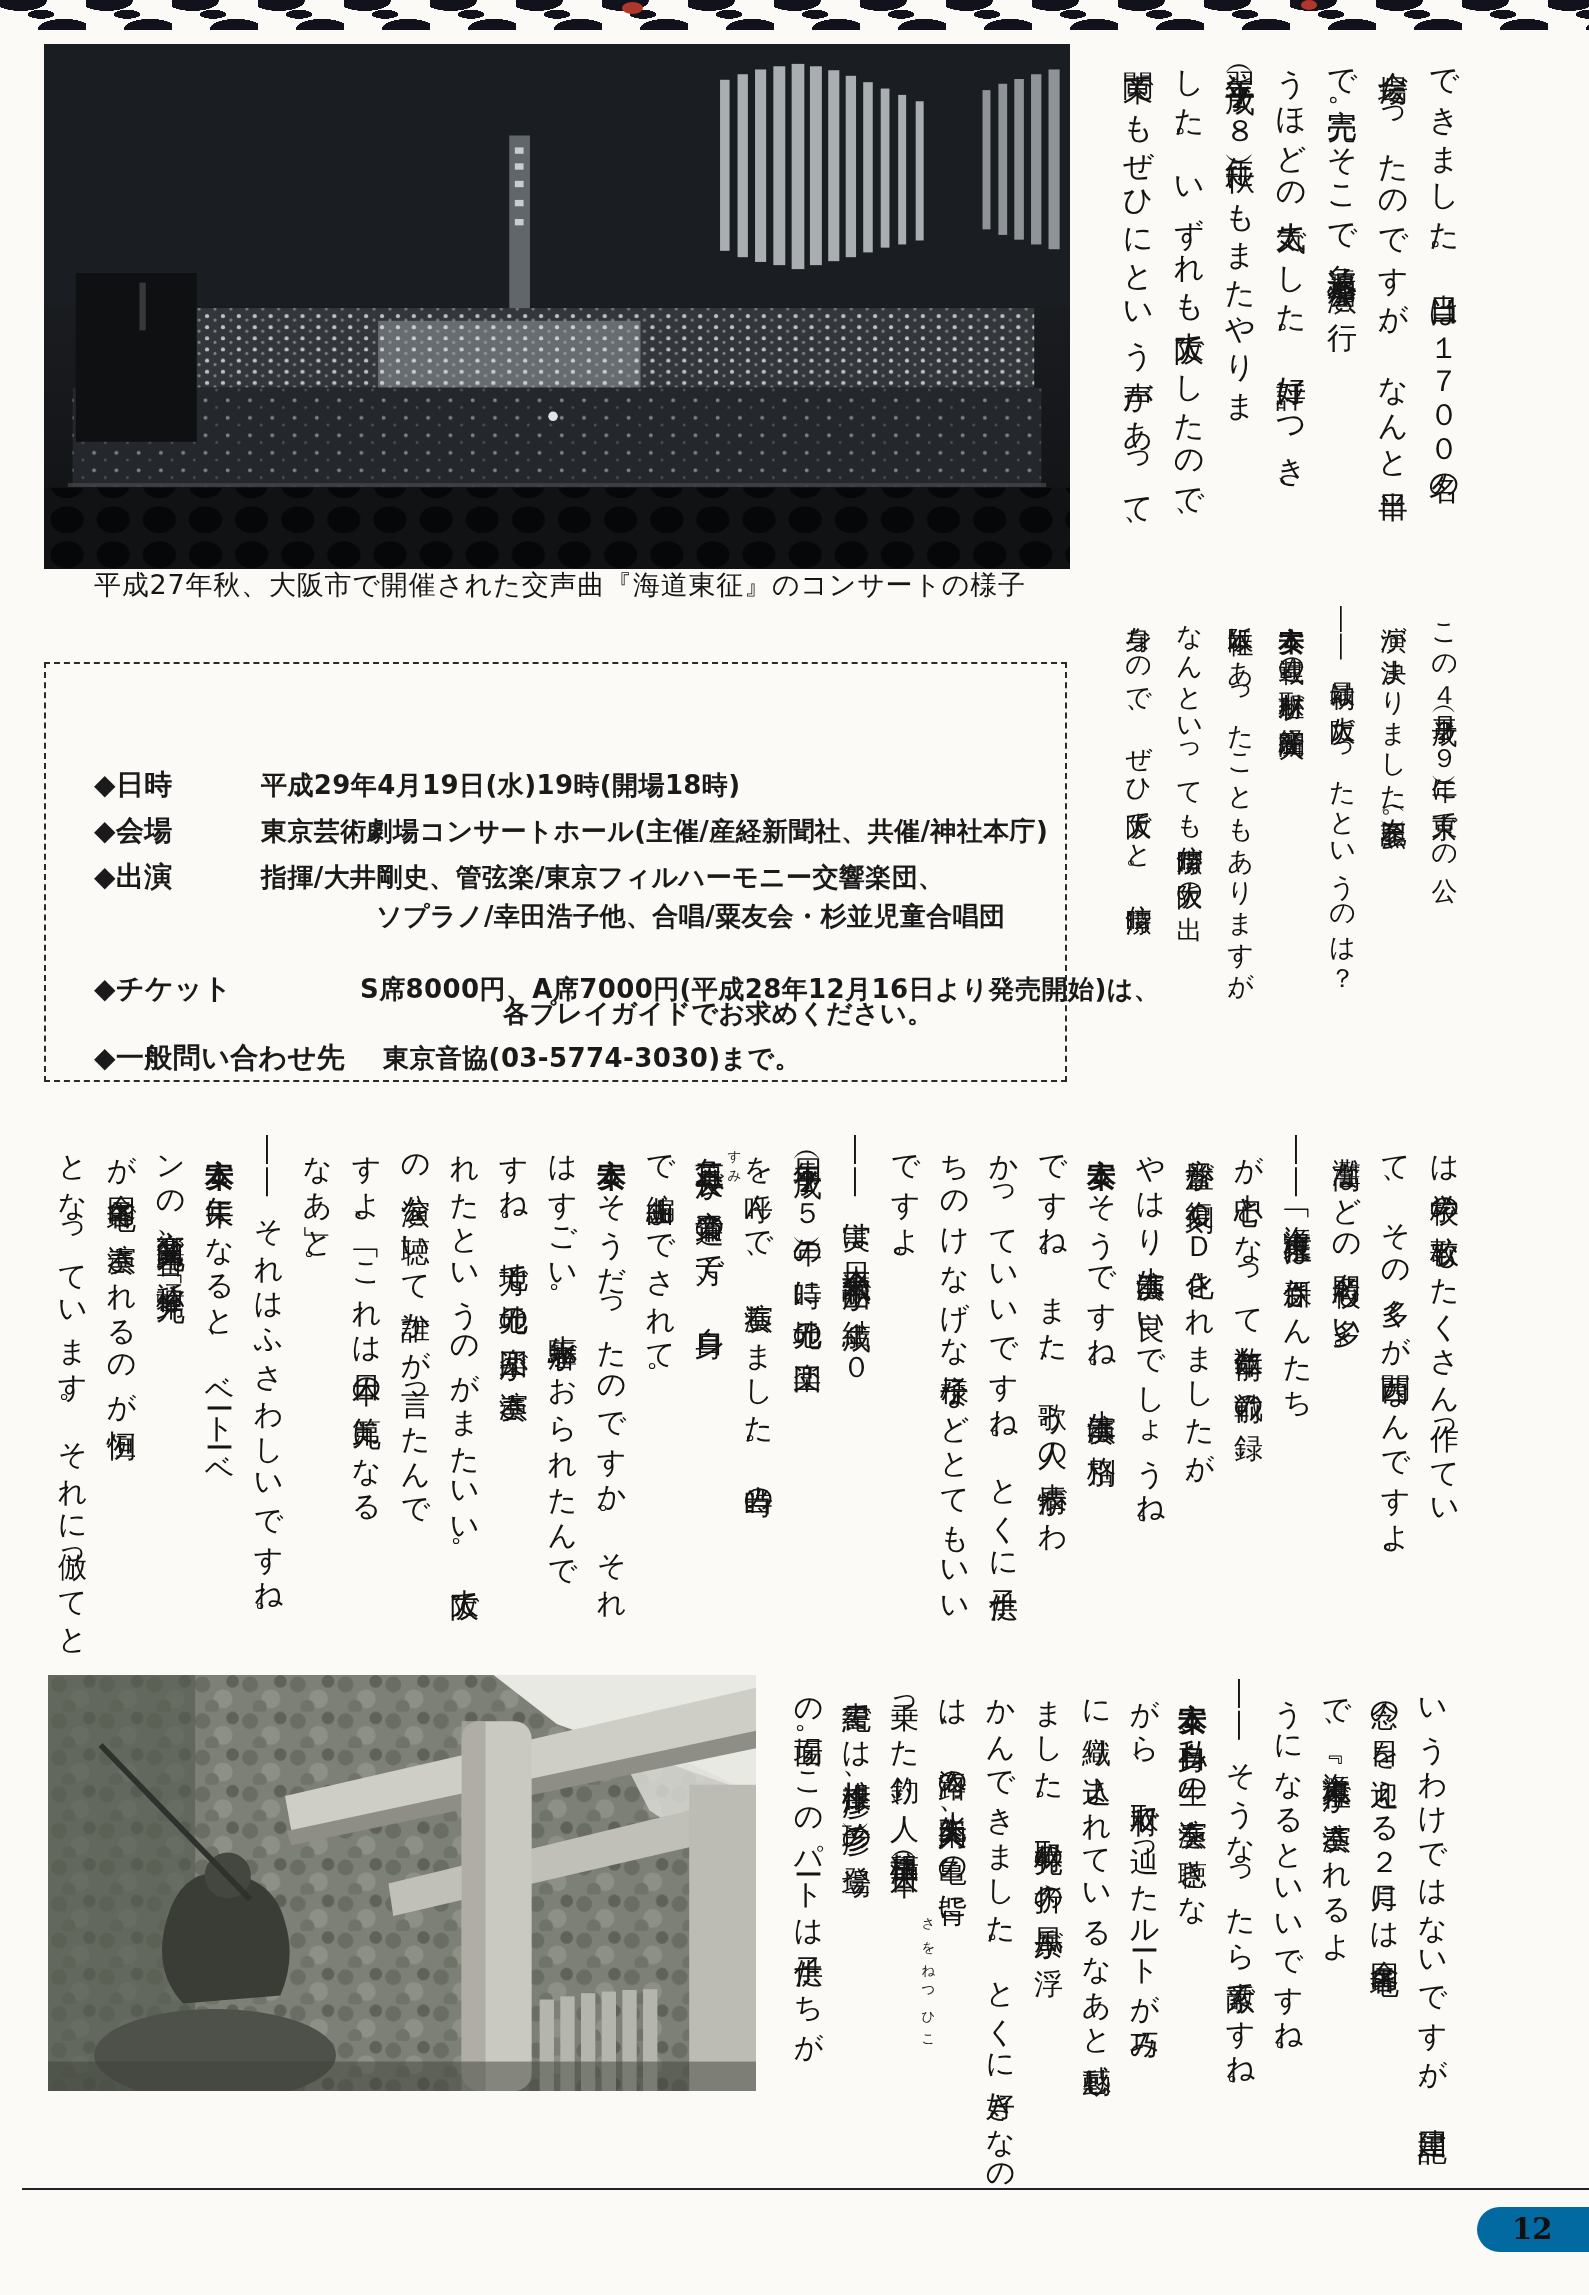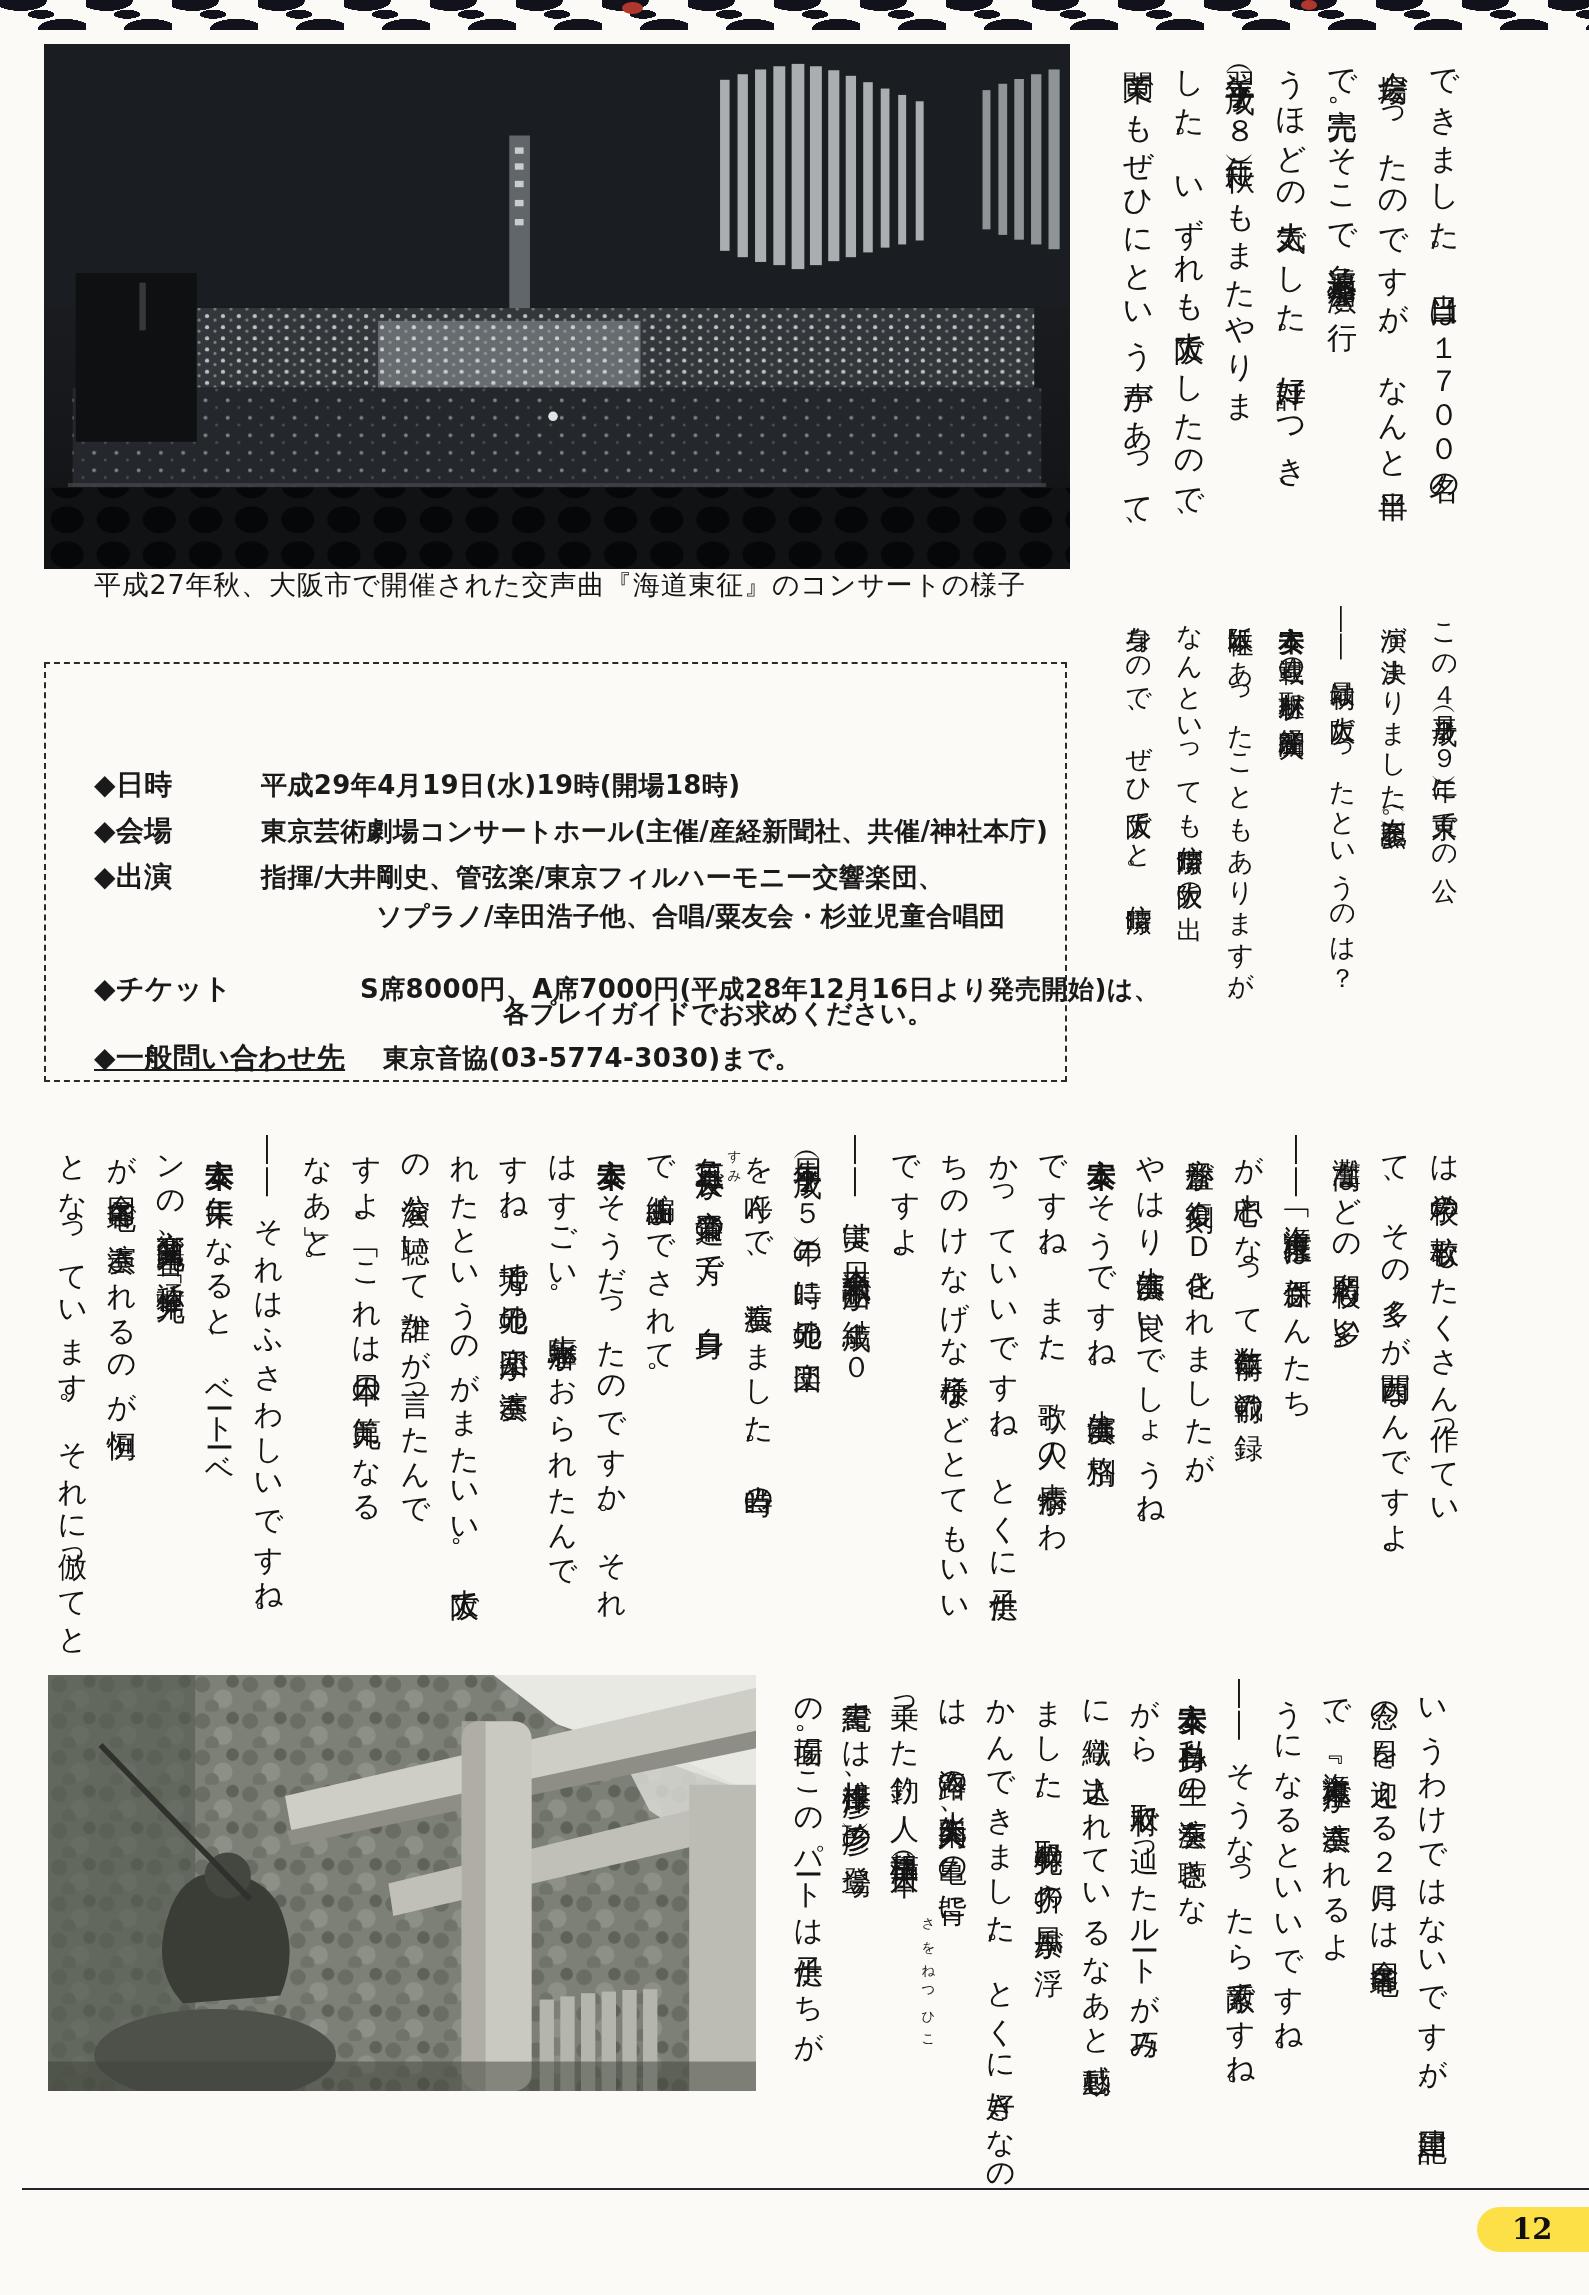--- a/index.html
+++ b/index.html
@@ -34,39 +34,39 @@
            font-family:"DejaVu Sans","Liberation Sans",sans-serif;}
   #ib-head{position:absolute;left:45px;top:20.7px;display:flex;align-items:center;}
   #ib-label{border:2.4px solid #141414;padding:4.8px 16px 6.4px;font-size:32px;font-weight:700;letter-spacing:2.4px;}
   #ib-title{margin-left:37px;font-size:33px;font-weight:700;letter-spacing:1.6px;}
   .ib-line{position:absolute;left:48px;font-size:26px;font-weight:600;letter-spacing:0.4px;white-space:nowrap;}
   .ib-line .lb{display:inline-block;font-weight:700;font-size:28px;}
   #ibl1{top:102px;} #ibl2{top:148px;} #ibl3{top:194px;}
   #ibl4{top:235px;left:330px;} #ibl5{top:286px;} #ibl6{top:332px;left:457px;} #ibl7{top:375px;}
   #ibl1 .lb,#ibl2 .lb,#ibl3 .lb{width:167px;}
   #ibl5 .lb{width:266px;margin-top:20px;}
-  #ibl7 .lb{width:289px;text-decoration:underline;}
+  #ibl7 .lb{width:289px;}
 
   
   .vt{position:absolute;writing-mode:vertical-rl;text-orientation:mixed;
       white-space:pre-line;color:#141414;}
   .nm{font-weight:700;font-family:"DejaVu Sans","Liberation Sans",sans-serif;}
   #vt-a{left:1111px;top:48px;width:359px;height:561px;font-size:30px;line-height:51px;letter-spacing:3.6px;}
   #vt-b{left:1111px;top:606px;width:359px;height:497px;font-size:26px;line-height:51px;letter-spacing:1.6px;}
   #vt-mid{left:49px;top:1135px;width:1420px;height:565px;font-size:29px;line-height:49px;letter-spacing:3.2px;}
   #vt-bot{left:782px;top:1679px;width:675px;height:513px;font-size:29px;line-height:48px;letter-spacing:2.8px;}
   .furigana{position:absolute;writing-mode:vertical-rl;text-orientation:mixed;
             font-size:13.5px;letter-spacing:8px;color:#222;}
   #ruby1{left:920px;top:1908px;height:171px;}
   #ruby2{left:726px;top:1140px;height:72px;letter-spacing:4.8px;}
 
   
   #rule{position:absolute;left:22px;top:2188px;width:1567px;height:2.4px;background:#23232a;}
   #pagepill{position:absolute;left:1477px;top:2207px;width:112px;height:45px;
-            background:#fde047;border-radius:23px 0 0 23px;}
+            background:#0369a1;border-radius:23px 0 0 23px;}
   #pagenum{position:absolute;left:35px;top:4.8px;font-size:29px;font-weight:700;
            font-family:"DejaVu Serif","Liberation Serif",serif;color:#101010;}
 </style>
 </head>
 <body>
 
 <div id="page">
 
   <div id="wave">
     <span class="reddot" id="red1"></span>

